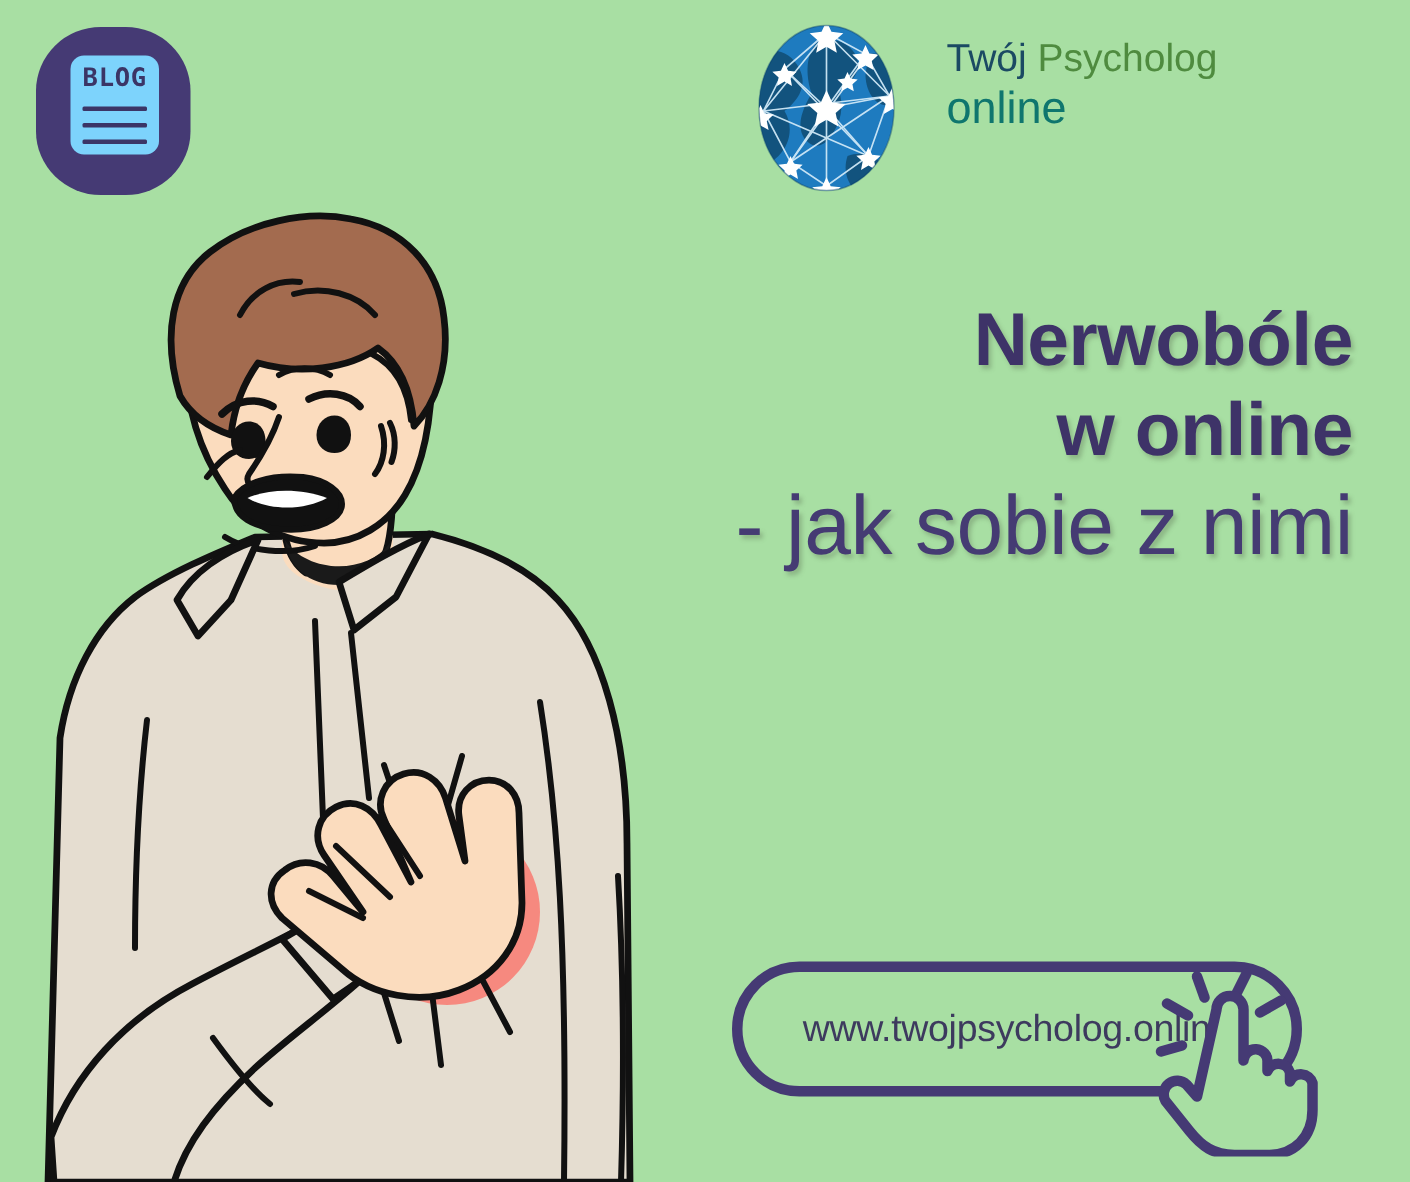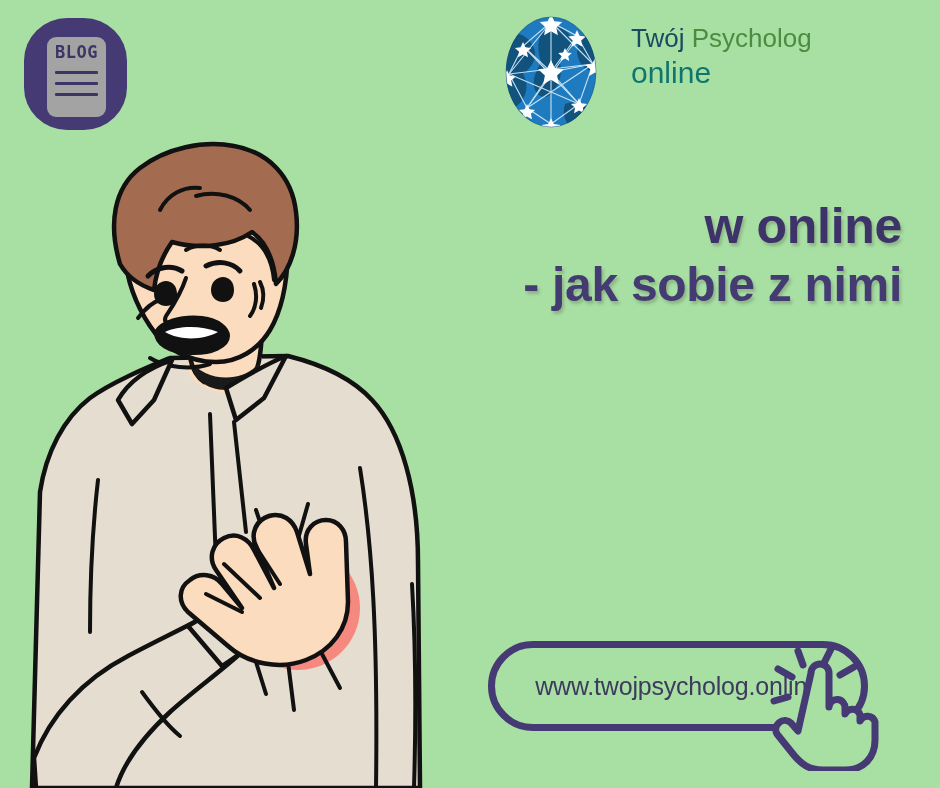--- a/index.html
+++ b/index.html
@@ -30,22 +30,22 @@
     position: absolute;
     inset: 0;
     background: #453a74;
     border-radius: 42% / 38%;
   }
   #blog-sheet {
     position: absolute;
     left: 23px;
     top: 19px;
     width: 59px;
-    height: 80px;
-    background: #a3a3a3;
+    height: 66px;
+    background: #7dd3fc;
     border-radius: 9px;
   }
   #blog-word {
     position: absolute;
     left: 0;
     top: 7px;
     width: 100%;
     text-align: center;
     font-family: "DejaVu Sans Mono", monospace;
     font-size: 17px;
@@ -106,22 +106,22 @@
     color: #3e3368;
     text-shadow: 2px 3px 3px rgba(90,110,80,0.35);
     line-height: 1.20;
     letter-spacing: -0.3px;
   }
   .hl-bold {
     font-weight: 700;
     font-size: 50px;
   }
   .hl-light {
-    font-weight: 700;
-    font-size: 48px;
+    font-weight: 400;
+    font-size: 56px;
     color: #453b73;
   }
 
   
   #url-pill-wrap {
     position: absolute;
     left: 488px;
     top: 641px;
     width: 406px;
     height: 93px;
@@ -213,20 +213,21 @@
     <div id="brand-text">
       <div id="brand-line1">
         <span class="brand-twoj">Twój</span>
         <span class="brand-psycholog">Psycholog</span>
       </div>
       <div id="brand-line2">online</div>
     </div>
   </div>
 
   <div id="headline">
+    <div class="hl hl-bold">Nerwobóle</div>
     <div class="hl hl-bold">w online</div>
     <div class="hl hl-light">- jak sobie z nimi</div>
   </div>
 
   <div id="url-pill-wrap">
     <div id="url-pill">
       <span id="url-text">www.twojpsycholog.online</span>
     </div>
     <svg id="cursor-icon" viewBox="0 0 165 128">
       <g stroke="#453a74" stroke-width="7" stroke-linecap="round" fill="none">

